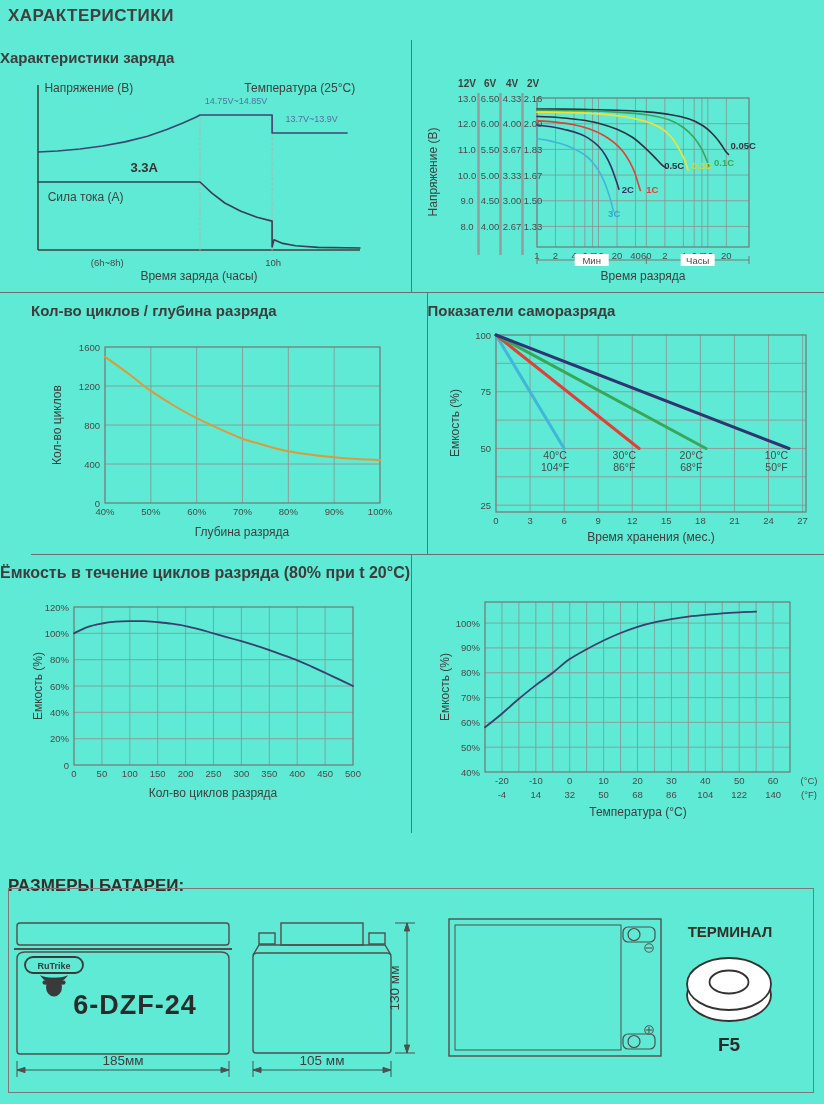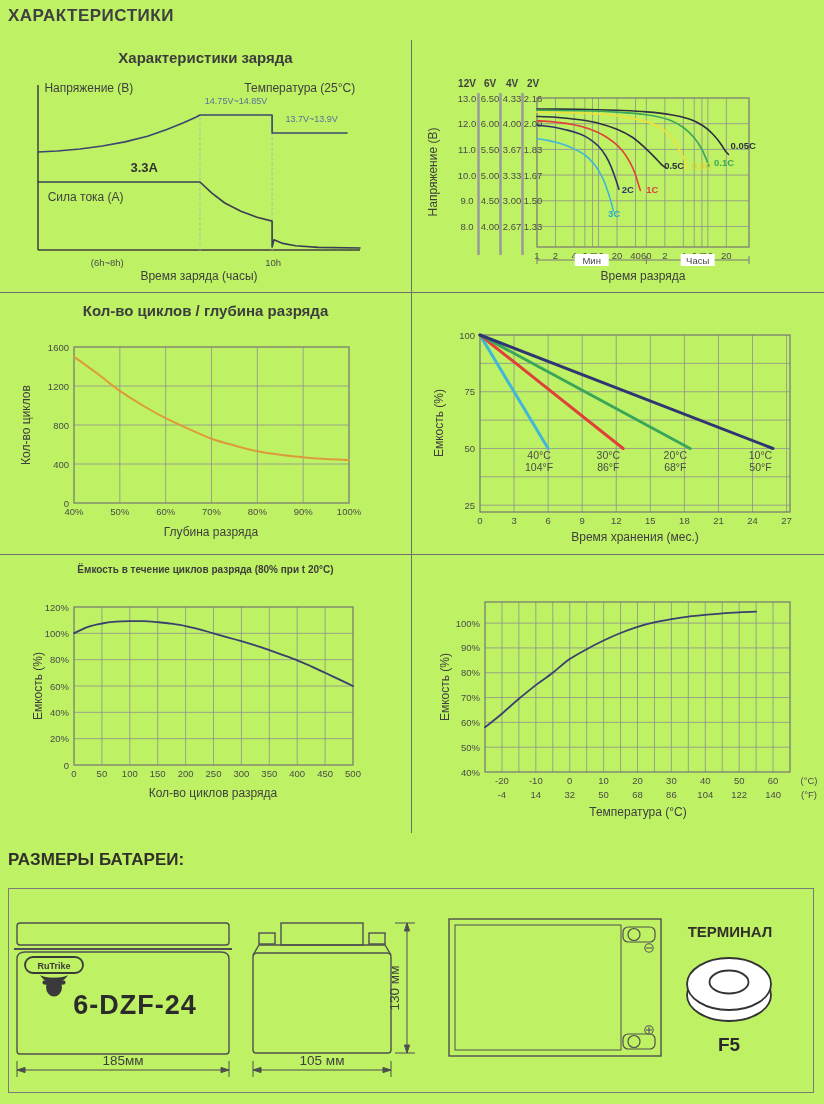--- a/index.html
+++ b/index.html
@@ -1,26 +1,26 @@
 <!DOCTYPE html>
 <html><head>
 <meta charset="utf-8">
 <style>
   * { margin:0; padding:0; box-sizing:border-box; }
   body { background:#fff; font-family:"Liberation Sans", sans-serif; }
-  #page { position:relative; width:824px; height:1104px; background:#bef264; overflow:hidden; }
+  #page { position:relative; width:824px; height:1104px; background:#5eead4; overflow:hidden; }
   .h1 { position:absolute; left:8px; top:6px; font-size:17px; font-weight:bold; color:#404040; letter-spacing:0.5px; }
   #charts { position:absolute; left:0; top:40px; width:824px; }
   .crow { display:flex; }
   .crow.sep { border-bottom:1.5px solid #6e6e6e; }
   .cell { position:relative; width:412px; }
   .cell.left { border-right:1.5px solid #6e6e6e; }
-  .cell h2 { position:absolute; top:9px; left:0; width:100%; text-align:center; font-size:15px; font-weight:bold; color:#3d3d3d; }
+  .cell h2 { position:absolute; top:9px; left:0; width:100%; text-align:left; font-size:15px; font-weight:bold; color:#3d3d3d; }
   .cell svg { position:absolute; left:0; top:0; }
-  .h2dim { position:absolute; left:8px; top:850px; font-size:17px; font-weight:bold; color:#33302a; }
+  .h2dim { position:absolute; left:8px; top:876px; font-size:17px; font-weight:bold; color:#33302a; }
   .dims-box { position:absolute; left:8px; top:888px; width:806px; height:205px; border:1.5px solid #7a7a7a; }
   .dims-box svg { position:absolute; left:0; top:0; }
   svg text { font-family:"Liberation Sans", sans-serif; }
 </style>
 </head>
 <body>
 
 <div id="page">
   <div class="h1">ХАРАКТЕРИСТИКИ</div>
 
@@ -134,21 +134,21 @@
             <text x="240.31614861424293" y="153.05172413793102" text-anchor="middle" font-size="9.5" fill="#e04038" font-weight="bold">1C</text>
             <text x="262.17246700989756" y="129.41724137931033" text-anchor="middle" font-size="9.5" fill="#2c303f" font-weight="bold">0.5C</text>
             <text x="289.89616581410326" y="129.41724137931033" text-anchor="middle" font-size="9.5" fill="#e0d432" font-weight="bold">0.3C</text>
             <text x="312.0454569796696" y="126.07758620689657" text-anchor="middle" font-size="9.5" fill="#3aa65a" font-weight="bold">0.1C</text>
             <text x="331.15901196815696" y="109.37931034482759" text-anchor="middle" font-size="9.5" fill="#2c303f" font-weight="bold">0.05C</text>
             <text x="231" y="240" text-anchor="middle" font-size="12" fill="#3f3f3f" font-weight="normal">Время разряда</text>
             <text x="25" y="132" text-anchor="middle" font-size="12" fill="#3f3f3f" font-weight="normal" transform="rotate(-90 25 132)">Напряжение (В)</text>
           </svg>
       </div>
     </div>
-    <div class="crow sep" style="height:262px;">
+    <div class="crow sep" style="height:262px;margin-left:31px;">
       <div class="cell left" style="height:262px;">
         <h2>Кол-во циклов / глубина разряда</h2>
         <svg id="c-cycles" width="412" height="262" viewBox="0 0 412 262">
             <line x1="119.83333333333333" y1="54" x2="119.83333333333333" y2="210" stroke="#8f8f8f" stroke-width="0.8"></line>
             <line x1="165.66666666666666" y1="54" x2="165.66666666666666" y2="210" stroke="#8f8f8f" stroke-width="0.8"></line>
             <line x1="211.5" y1="54" x2="211.5" y2="210" stroke="#8f8f8f" stroke-width="0.8"></line>
             <line x1="257.3333333333333" y1="54" x2="257.3333333333333" y2="210" stroke="#8f8f8f" stroke-width="0.8"></line>
             <line x1="303.1666666666667" y1="54" x2="303.1666666666667" y2="210" stroke="#8f8f8f" stroke-width="0.8"></line>
             <line x1="74" y1="171" x2="349" y2="171" stroke="#8f8f8f" stroke-width="0.8"></line>
             <line x1="74" y1="132" x2="349" y2="132" stroke="#8f8f8f" stroke-width="0.8"></line>
@@ -165,20 +165,21 @@
             <text x="69" y="213.5" text-anchor="end" font-size="9.5" fill="#4a4a4a" font-weight="normal">0</text>
             <text x="69" y="174.5" text-anchor="end" font-size="9.5" fill="#4a4a4a" font-weight="normal">400</text>
             <text x="69" y="135.5" text-anchor="end" font-size="9.5" fill="#4a4a4a" font-weight="normal">800</text>
             <text x="69" y="96.5" text-anchor="end" font-size="9.5" fill="#4a4a4a" font-weight="normal">1200</text>
             <text x="69" y="57.5" text-anchor="end" font-size="9.5" fill="#4a4a4a" font-weight="normal">1600</text>
             <text x="211" y="243" text-anchor="middle" font-size="12" fill="#3f3f3f" font-weight="normal">Глубина разряда</text>
             <text x="30" y="132" text-anchor="middle" font-size="12" fill="#3f3f3f" font-weight="normal" transform="rotate(-90 30 132)">Кол-во циклов</text>
           </svg>
       </div>
       <div class="cell" style="height:262px;">
+        <h2>Показатели саморазряда</h2>
         <svg id="c-selfdischarge" width="412" height="262" viewBox="0 0 412 262">
             <line x1="102.06593406593407" y1="42" x2="102.06593406593407" y2="219" stroke="#8f8f8f" stroke-width="0.8"></line>
             <line x1="136.13186813186815" y1="42" x2="136.13186813186815" y2="219" stroke="#8f8f8f" stroke-width="0.8"></line>
             <line x1="170.1978021978022" y1="42" x2="170.1978021978022" y2="219" stroke="#8f8f8f" stroke-width="0.8"></line>
             <line x1="204.26373626373626" y1="42" x2="204.26373626373626" y2="219" stroke="#8f8f8f" stroke-width="0.8"></line>
             <line x1="238.3296703296703" y1="42" x2="238.3296703296703" y2="219" stroke="#8f8f8f" stroke-width="0.8"></line>
             <line x1="272.3956043956044" y1="42" x2="272.3956043956044" y2="219" stroke="#8f8f8f" stroke-width="0.8"></line>
             <line x1="306.46153846153845" y1="42" x2="306.46153846153845" y2="219" stroke="#8f8f8f" stroke-width="0.8"></line>
             <line x1="340.5274725274725" y1="42" x2="340.5274725274725" y2="219" stroke="#8f8f8f" stroke-width="0.8"></line>
             <line x1="374.5934065934066" y1="42" x2="374.5934065934066" y2="219" stroke="#8f8f8f" stroke-width="0.8"></line>
@@ -215,21 +216,21 @@
             <text x="263.3113553113553" y="178.15384615384616" text-anchor="middle" font-size="10.5" fill="#4a4a4a" font-weight="normal">68°F</text>
             <text x="348.4761904761905" y="165.67307692307693" text-anchor="middle" font-size="10.5" fill="#4a4a4a" font-weight="normal">10°C</text>
             <text x="348.4761904761905" y="178.15384615384616" text-anchor="middle" font-size="10.5" fill="#4a4a4a" font-weight="normal">50°F</text>
             <text x="223" y="248" text-anchor="middle" font-size="12" fill="#3f3f3f" font-weight="normal">Время хранения (мес.)</text>
             <text x="31" y="130" text-anchor="middle" font-size="12" fill="#3f3f3f" font-weight="normal" transform="rotate(-90 31 130)">Емкость (%)</text>
           </svg>
       </div>
     </div>
     <div class="crow" style="height:278px;">
       <div class="cell left" style="height:278px;">
-        <h2 style="font-size:10px;">Ёмкость в течение циклов разряда (80% при t 20°C)</h2>
+        <h2 style="font-size:16px;">Ёмкость в течение циклов разряда (80% при t 20°C)</h2>
         <svg id="c-cyclecapacity" width="412" height="278" viewBox="0 0 412 278">
             <line x1="101.9" y1="52" x2="101.9" y2="210" stroke="#8f8f8f" stroke-width="0.8"></line>
             <line x1="129.8" y1="52" x2="129.8" y2="210" stroke="#8f8f8f" stroke-width="0.8"></line>
             <line x1="157.7" y1="52" x2="157.7" y2="210" stroke="#8f8f8f" stroke-width="0.8"></line>
             <line x1="185.60000000000002" y1="52" x2="185.60000000000002" y2="210" stroke="#8f8f8f" stroke-width="0.8"></line>
             <line x1="213.5" y1="52" x2="213.5" y2="210" stroke="#8f8f8f" stroke-width="0.8"></line>
             <line x1="241.4" y1="52" x2="241.4" y2="210" stroke="#8f8f8f" stroke-width="0.8"></line>
             <line x1="269.29999999999995" y1="52" x2="269.29999999999995" y2="210" stroke="#8f8f8f" stroke-width="0.8"></line>
             <line x1="297.20000000000005" y1="52" x2="297.20000000000005" y2="210" stroke="#8f8f8f" stroke-width="0.8"></line>
             <line x1="325.1" y1="52" x2="325.1" y2="210" stroke="#8f8f8f" stroke-width="0.8"></line>

